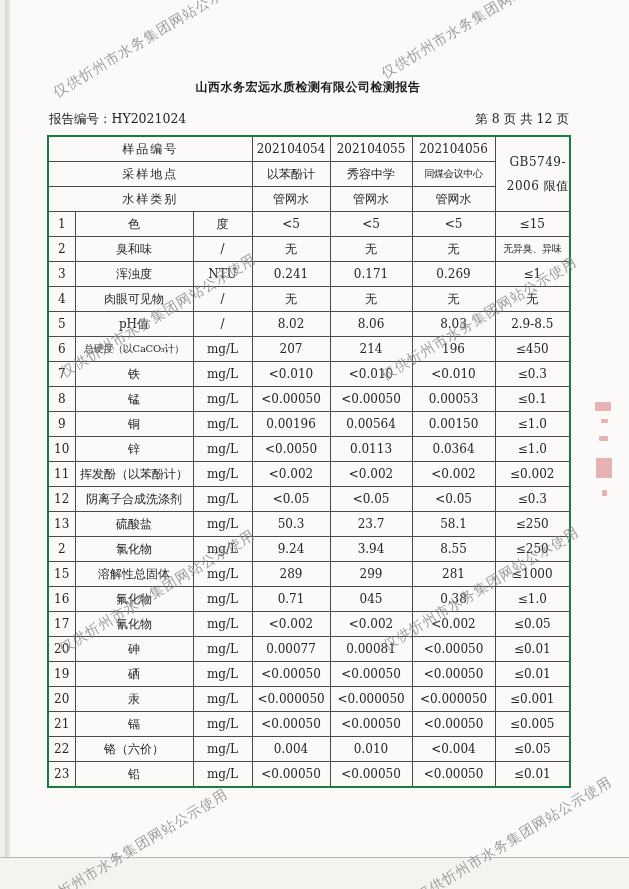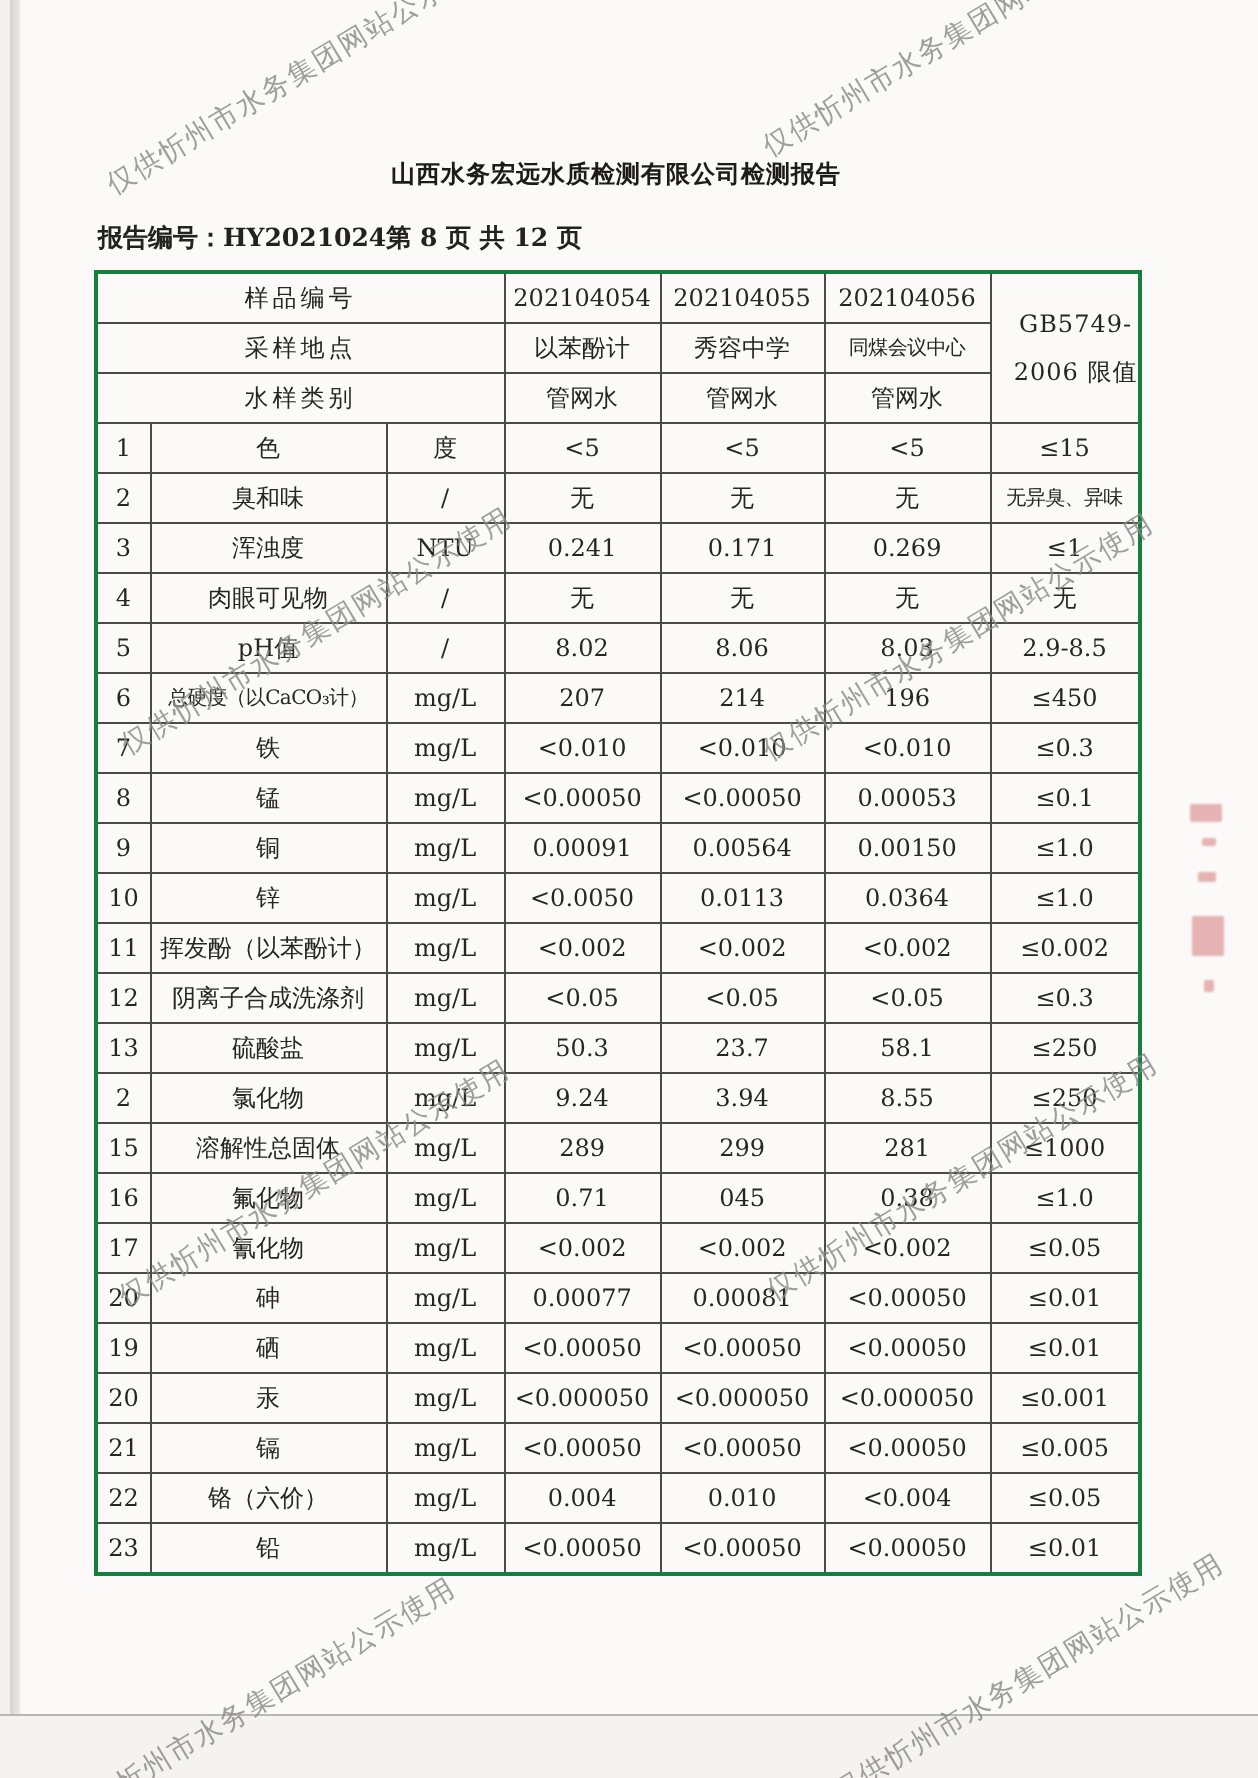--- a/index.html
+++ b/index.html
@@ -24,22 +24,22 @@
     background:#f4f3f0;border-top:1px solid #bcb7b0;
   }
   .doc-title{
     position:absolute;top:79px;left:47px;width:522px;
     text-align:center;font-size:12px;font-weight:bold;color:#1b1b1b;
     letter-spacing:.5px;
     font-family:"DejaVu Sans","Liberation Sans",sans-serif;
   }
   .meta{
     position:absolute;top:111px;left:49px;width:520px;
-    display:flex;justify-content:flex-start;
-    font-size:12.5px;font-weight:700;color:#222;
+    display:flex;justify-content:space-between;
+    font-size:12.5px;font-weight:400;color:#222;
   }
   table.report{
     position:absolute;left:47px;top:135px;width:522px;
     border-collapse:collapse;table-layout:fixed;
     border:2px solid #15803d;
   }
   table.report td{
     border:1px solid #4a4a4a;
     height:24px;padding:0;
     text-align:center;vertical-align:middle;
@@ -184,21 +184,21 @@
         <td>mg/L</td>
         <td>&lt;0.00050</td>
         <td>&lt;0.00050</td>
         <td>0.00053</td>
         <td>≤0.1</td>
       </tr>
       <tr>
         <td>9</td>
         <td class="c-name">铜</td>
         <td>mg/L</td>
-        <td>0.00091</td>
+        <td>0.00196</td>
         <td>0.00564</td>
         <td>0.00150</td>
         <td>≤1.0</td>
       </tr>
       <tr>
         <td>10</td>
         <td class="c-name">锌</td>
         <td>mg/L</td>
         <td>&lt;0.0050</td>
         <td>0.0113</td>

